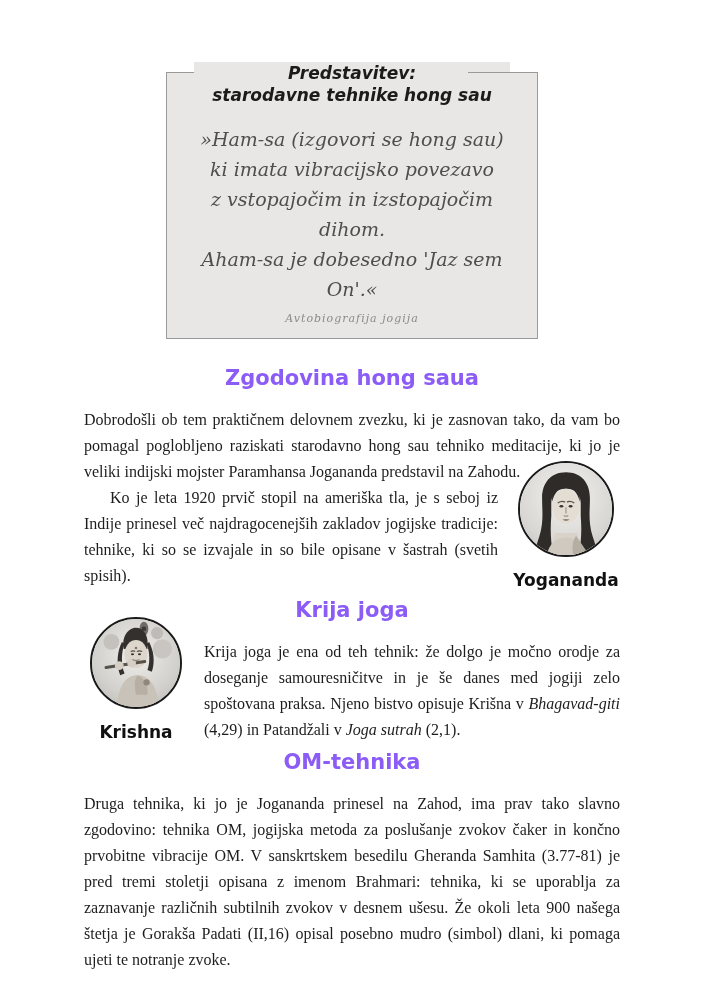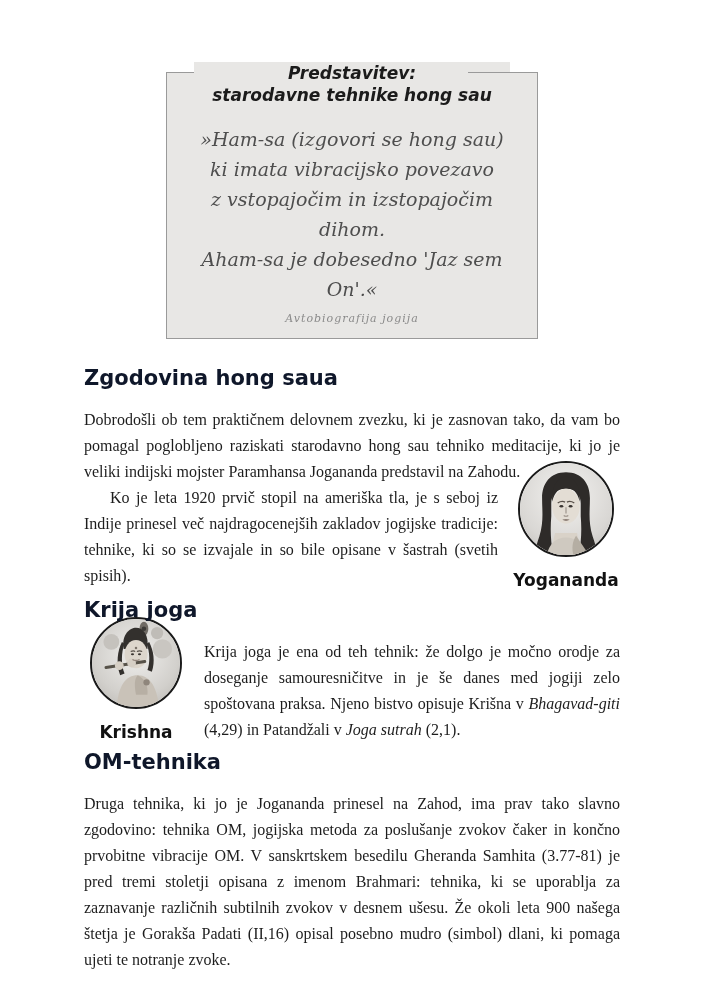--- a/index.html
+++ b/index.html
@@ -65,22 +65,22 @@
   }
 
   
   .content { margin: 0 84px; width: 536px; }
 
   h2.section-heading {
     font-family: "DejaVu Sans", sans-serif;
     font-weight: bold;
     font-size: 21px;
     line-height: 26px;
-    color: #0f172a;
-    text-align: left;
+    color: #8b5cf6;
+    text-align: center;
     clear: both;
   }
   .heading-history { margin-top: 26px; }
   .heading-kriya   { margin-top: 2px; }
   .heading-om      { margin-top: 4px; }
 
   p.body-par {
     margin-top: 16px;
     font-size: 16px;
     line-height: 26px;

